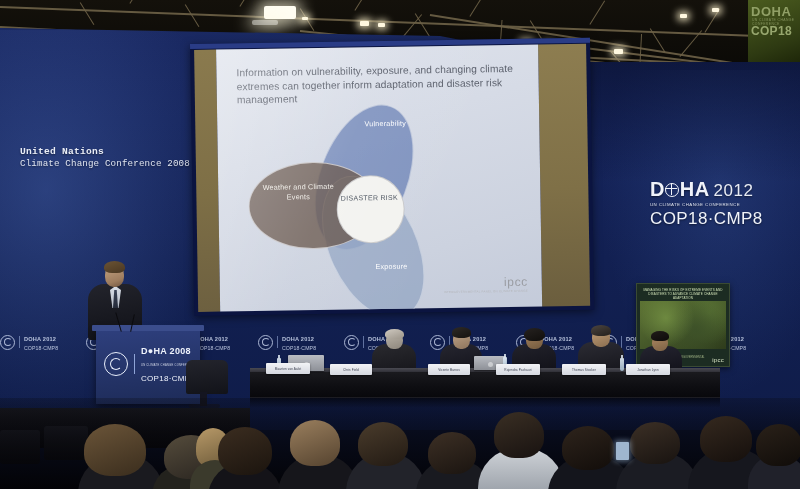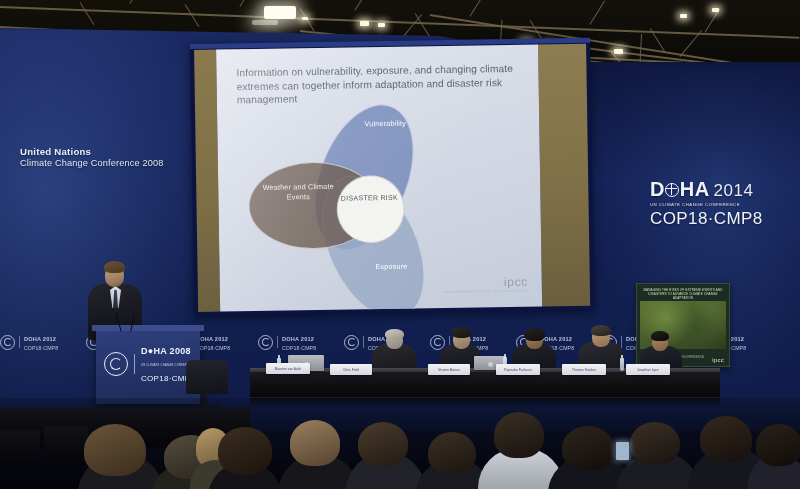--- a/index.html
+++ b/index.html
@@ -82,21 +82,21 @@
   .lbl-expo{left:116px;top:153px;width:76px;}
   .lbl-risk{position:absolute;left:104px;top:84px;width:58px;text-align:center;
     color:#4d5560;font-size:7px;line-height:9.4px;letter-spacing:.3px;}
 
   .ipcc-mark{position:absolute;right:14px;bottom:14px;text-align:right;}
   .ipcc-mark .m1{color:#9a9ca2;font-size:12px;letter-spacing:.6px;line-height:12px;}
   .ipcc-mark .m2{color:#b4b6bb;font-size:2.9px;letter-spacing:.25px;margin-top:1px;}
 
   
   .un-block{position:absolute;left:20px;top:146px;color:#e9edf6;
-    text-shadow:0 1px 2px rgba(0,0,0,.45);}
+    text-shadow:0 1px 2px rgba(0,0,0,.45);font-family:Liberation Mono, monospace;}
   .un-block .u1{font-size:9.6px;font-weight:bold;letter-spacing:.25px;}
   .un-block .u2{font-size:9.2px;letter-spacing:.15px;margin-top:1px;opacity:.95;}
   .un-block .u3{font-size:10px;letter-spacing:.3px;margin-top:9px;opacity:.95;}
 
   .doha-block{position:absolute;left:650px;top:178px;color:#f0f3fa;
     text-shadow:0 1px 2px rgba(0,0,0,.5);}
   .dh-row{display:flex;align-items:baseline;}
   .dh-d{font-size:20px;font-weight:bold;letter-spacing:.4px;}
   .dh-globe{display:inline-block;width:12px;height:12px;border-radius:50%;
     border:1.4px solid #f0f3fa;position:relative;margin:0 .5px;top:1px;}
@@ -252,38 +252,43 @@
     <div class="lightpanel" style="left:252px;top:20px;width:26px;height:5px;opacity:.55;"></div>
     <div class="trusslight" style="left:360px;top:21px;width:9px;height:5px;"></div>
     <div class="trusslight" style="left:378px;top:23px;width:7px;height:4px;"></div>
     <div class="trusslight" style="left:302px;top:17px;width:6px;height:3px;"></div>
     <div class="trusslight" style="left:522px;top:41px;width:9px;height:5px;"></div>
     <div class="trusslight" style="left:545px;top:44px;width:7px;height:4px;"></div>
     <div class="trusslight" style="left:614px;top:49px;width:9px;height:5px;"></div>
     <div class="trusslight" style="left:680px;top:14px;width:7px;height:4px;"></div>
     <div class="trusslight" style="left:712px;top:8px;width:7px;height:4px;"></div>
 
+    <div class="greensign">
+      <div class="gs1">DOHA</div>
+      <div class="gs2">UN CLIMATE CHANGE CONFERENCE</div>
+      <div class="gs3">COP18</div>
+    </div>
   </div>
 
   <div class="backwall"></div>
   <div class="wallsheen"></div>
   <div class="wallsheen2"></div>
   <div class="walldark"></div>
 
   <div class="un-block">
     <div class="u1">United Nations</div>
     <div class="u2">Climate Change Conference 2008</div>
   </div>
 
   <div class="doha-block">
     <div class="dh-row">
       <span class="dh-d">D</span>
       <span class="dh-globe"></span>
       <span class="dh-d">HA</span>
-      <span class="dh-year">2014</span>
+      <span class="dh-year">2012</span>
     </div>
     <div class="dh-sub">UN CLIMATE CHANGE CONFERENCE</div>
     <div class="dh-cop">COP18·CMP8</div>
   </div>
 
   <div class="screenframe">
     <div class="frametop"></div>
     <div class="tanleft"></div>
     <div class="tanright"></div>
 

